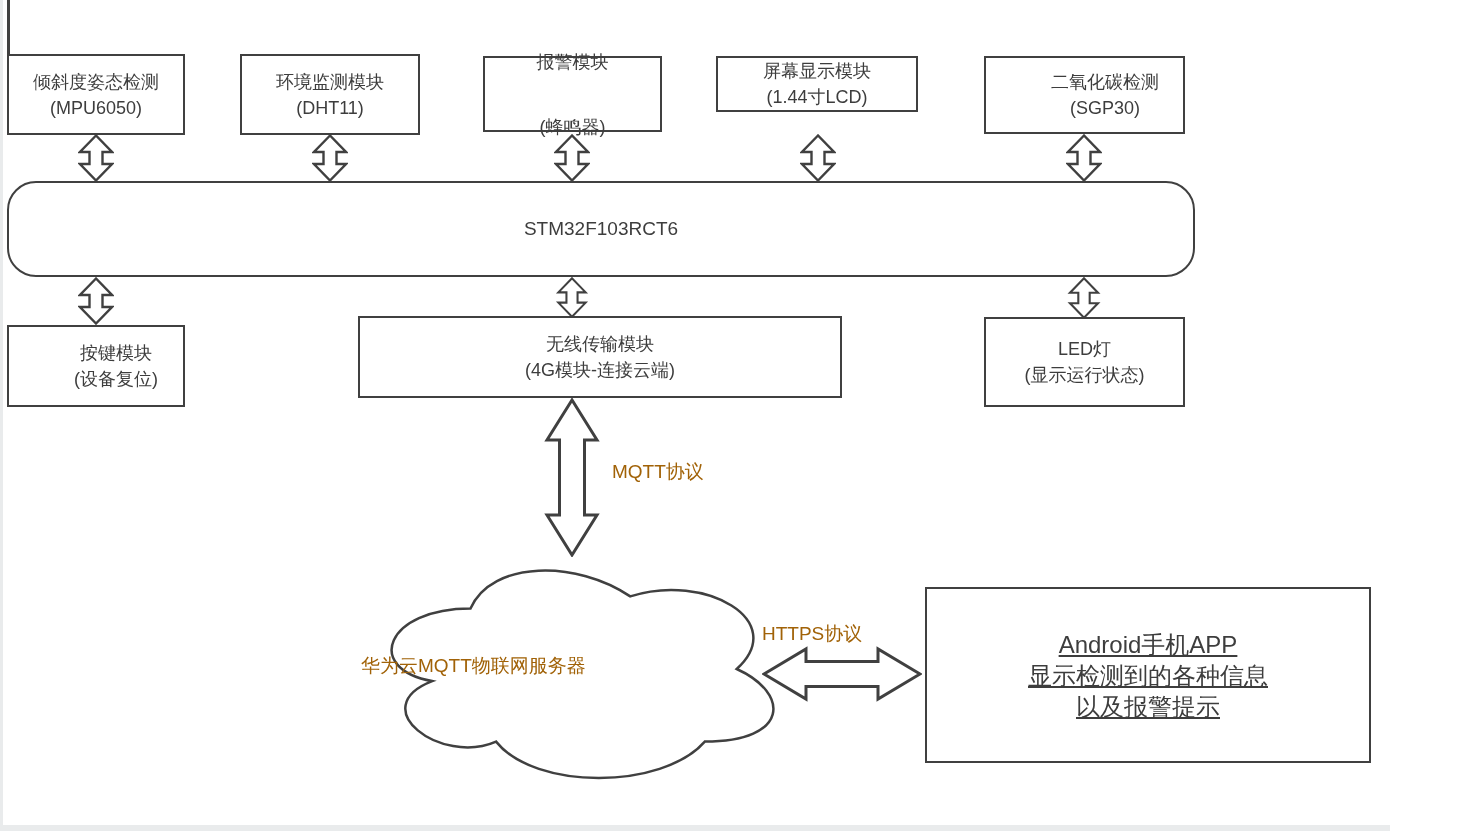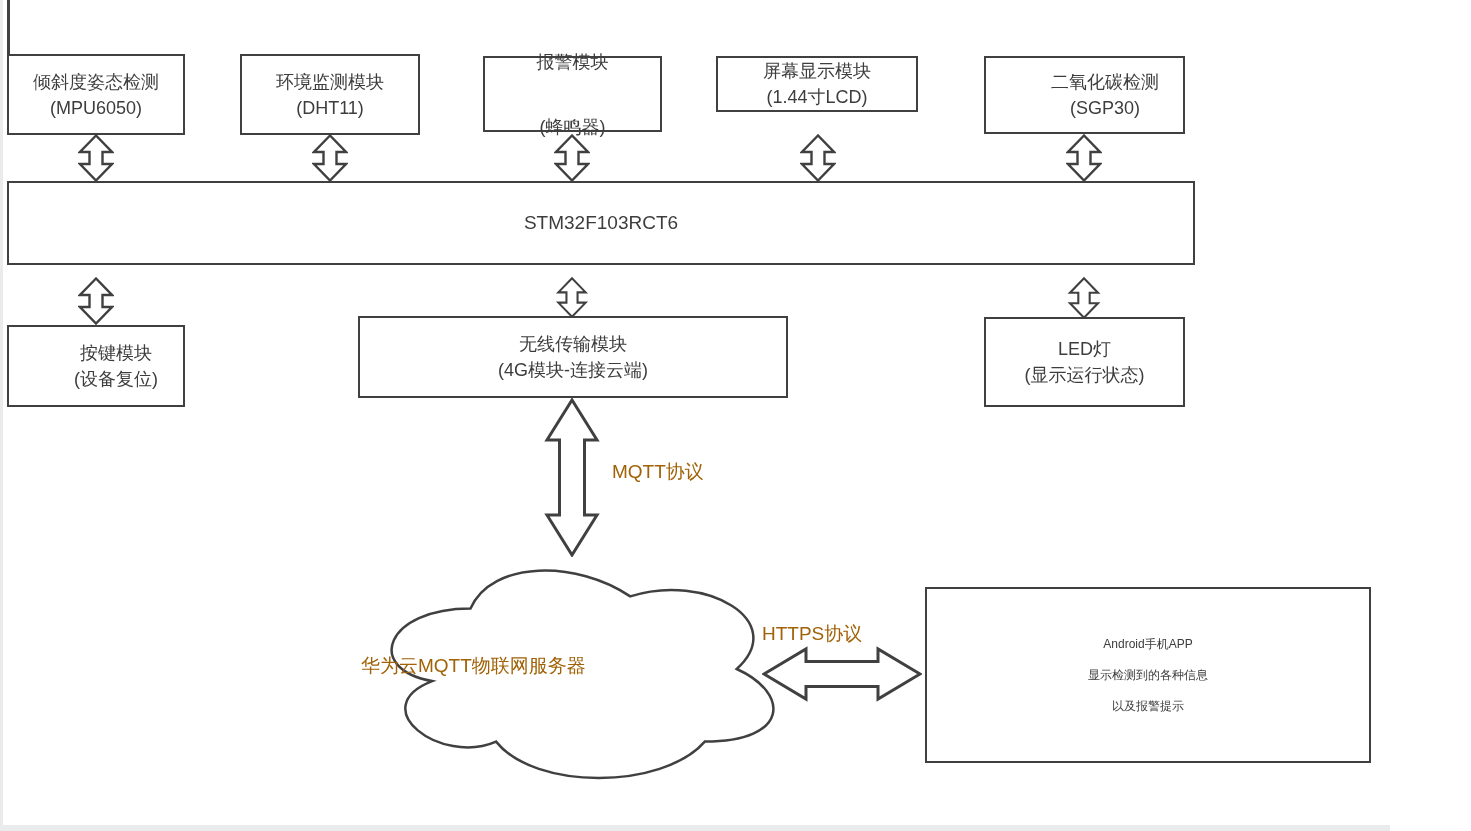--- a/index.html
+++ b/index.html
@@ -3,21 +3,21 @@
 <meta charset="utf-8">
 <style>
   html,body{margin:0;padding:0;background:#fff;}
   body{font-family:"Liberation Sans","DejaVu Sans",sans-serif;}
   #stage{position:relative;width:1471px;height:831px;background:#fff;overflow:hidden;
          color:#3d3d3d;}
   .box{position:absolute;border:2.5px solid #404040;background:#fff;
        display:flex;flex-direction:column;align-items:center;justify-content:center;
        text-align:left;font-size:18px;line-height:26px;color:#3d3d3d;box-sizing:border-box;}
   .ctrl{font-size:19px;}
-  .app-box{font-size:12px;line-height:31px;}
+  .app-box{font-size:24px;line-height:31px;text-decoration:underline;}
   .edge{position:absolute;background:#e9ebec;}
   .cutline{position:absolute;background:#404040;}
   .arrow{position:absolute;}
   .lbl{position:absolute;font-size:19px;color:#a16207;white-space:nowrap;}
   svg{display:block;}
 </style>
 </head>
 <body>
 
 <div id="stage">
@@ -71,39 +71,39 @@
   <svg class="arrow" style="left:554px;top:134px;" width="36" height="48">
       <use href="#sym-varrow-sm"></use>
     </svg>
   <svg class="arrow" style="left:800px;top:134px;" width="36" height="48">
       <use href="#sym-varrow-sm"></use>
     </svg>
   <svg class="arrow" style="left:1066px;top:134px;" width="36" height="48">
       <use href="#sym-varrow-sm"></use>
     </svg>
 
-  <div class="box ctrl" style="left:7px;top:181px;width:1188px;height:84px;">
+  <div class="box ctrl" style="left:7px;top:181px;width:1188px;height:96px;border-radius:29px;">
     <div>STM32F103RCT6</div>
   </div>
 
   <svg class="arrow" style="left:78px;top:277px;" width="36" height="48">
       <use href="#sym-varrow-sm"></use>
     </svg>
   <svg class="arrow" style="left:554px;top:277px;" width="36" height="41">
       <use href="#sym-varrow-sm"></use>
     </svg>
   <svg class="arrow" style="left:1066px;top:277px;" width="36" height="42">
       <use href="#sym-varrow-sm"></use>
     </svg>
 
   <div class="box" style="left:7px;top:325px;width:178px;height:82px;padding-left:40px;">
     <div>按键模块</div>
     <div>(设备复位)</div>
   </div>
-  <div class="box" style="left:358px;top:316px;width:430px;height:82px;">
+  <div class="box" style="left:358px;top:316px;width:484px;height:82px;">
     <div>无线传输模块</div>
     <div>(4G模块-连接云端)</div>
   </div>
   <div class="box" style="left:984px;top:317px;width:201px;height:90px;">
     <div>LED灯</div>
     <div>(显示运行状态)</div>
   </div>
 
   <svg class="arrow" style="left:361px;top:545px;" width="432" height="248" viewBox="-3 -3 432 248">
     <path d="M106.5 60.5 C21.3 60.5 0 121 68.16 133.1 C0 159.72 76.68 217.8 132.06 193.6 C170.4 242 298.2 242 340.8 193.6 C426 193.6 426 145.2 372.75 121 C426 72.6 340.8 24.2 266.25 48.4 C213 12.1 127.8 12.1 106.5 60.5 Z" fill="#ffffff" stroke="#404040" stroke-width="2.5"></path>

